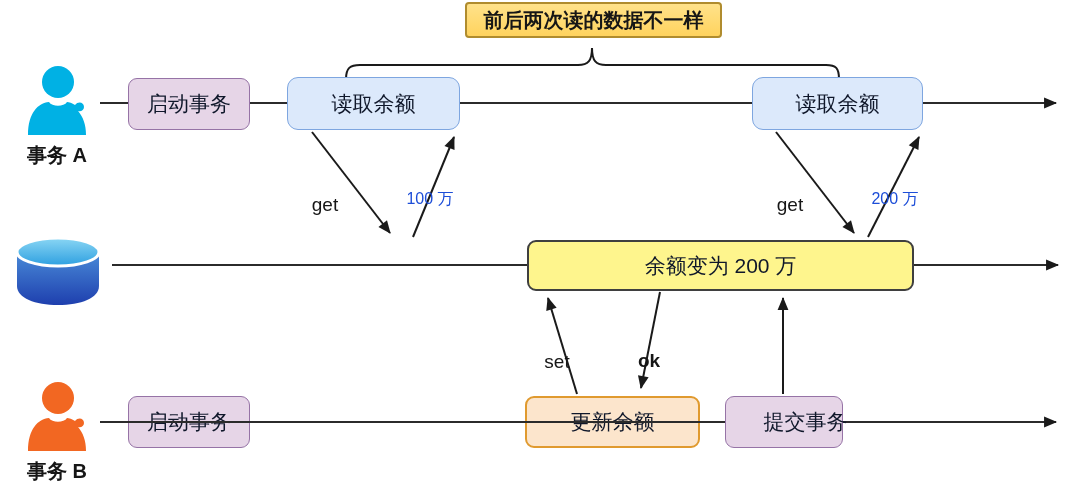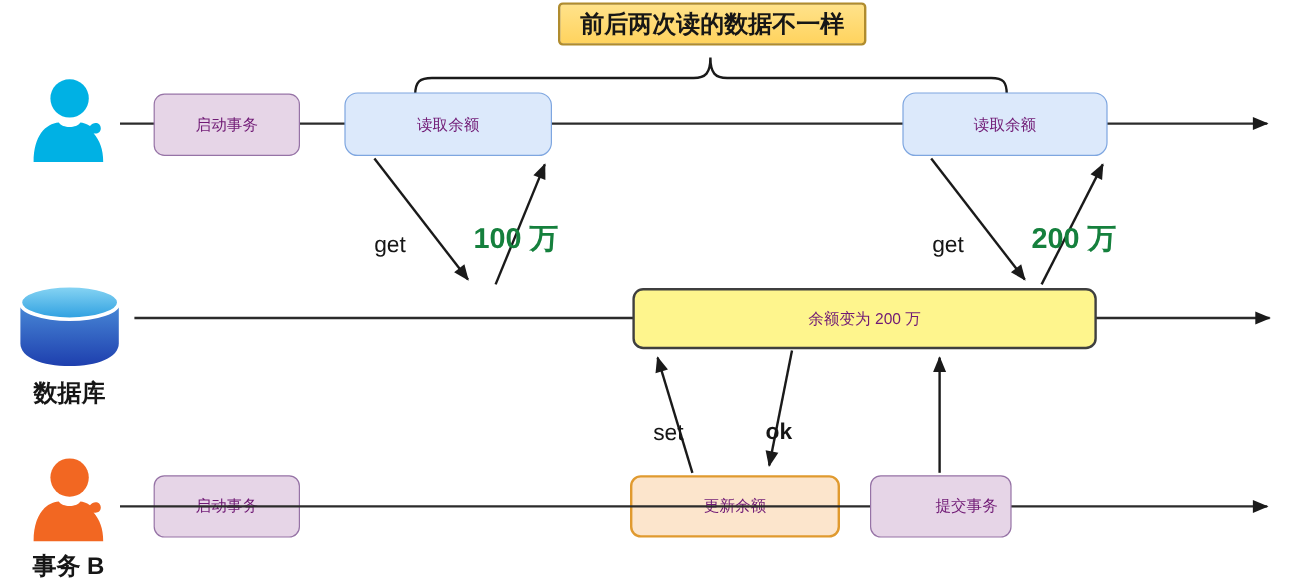--- a/index.html
+++ b/index.html
@@ -3,21 +3,21 @@
 <meta charset="utf-8">
 <style>
   html,body{margin:0;padding:0;background:#ffffff;}
   .canvas{
     position:relative;width:1080px;height:486px;background:#ffffff;overflow:hidden;
     font-family:"Liberation Sans","DejaVu Sans",sans-serif;color:#111;
   }
   .layer{position:absolute;left:0;top:0;width:1080px;height:486px;z-index:1;}
   .box{
     position:absolute;z-index:2;display:flex;align-items:center;justify-content:center;
-    border-radius:9px;font-size:13px;color:#701a75;box-sizing:border-box;white-space:nowrap;
+    border-radius:9px;font-size:21px;color:#0f172a;box-sizing:border-box;white-space:nowrap;
   }
   .under{z-index:0;}
   .purple{background:#E6D5E7;border:1.6px solid #9673A6;}
   .blue{background:#DCE9FB;border:1.6px solid #7EA6E0;border-radius:11px;}
   .green{background:#CDEB8B;border:2px solid #44483A;}
   .yellow{background:#FEF58D;border:2px solid #3F3F3F;}
   .orange{background:#FCE5CC;border:2px solid #E09A2F;}
   .note{
     position:absolute;left:465px;top:2px;width:257px;height:36px;z-index:3;
     background:linear-gradient(#FFE28A,#FFD35E);border:2px solid #B08C2E;border-radius:4px;
@@ -26,21 +26,21 @@
   }
   .actor-label{
     position:absolute;width:110px;text-align:center;z-index:2;
     font-size:20px;font-weight:600;color:#161616;
   }
   .icon-wrap{position:absolute;z-index:2;}
   .flow-label{
     position:absolute;z-index:3;transform:translate(-50%,-50%);
     font-size:19px;color:#161616;white-space:nowrap;margin-top:17px;
   }
-  .flow-label.red{color:#15803d;font-weight:bold;font-size:24px;}
+  .flow-label.red{color:#1d4ed8;font-weight:normal;font-size:16px;}
   .flow-label.bold{font-weight:bold;}
 </style>
 </head>
 <body>
 
 <div class="canvas">
 
   <svg class="layer" width="1080" height="486" viewBox="0 0 1080 486">
     <defs>
       <marker id="ah" viewBox="0 0 12 12" refX="11" refY="6" markerUnits="userSpaceOnUse" markerWidth="15" markerHeight="13" orient="auto">
@@ -92,21 +92,21 @@
   </div>
 
   <div class="icon-wrap" style="left:20px;top:380px;">
     <svg width="74" height="74" viewBox="0 0 74 74">
       <circle cx="38" cy="18" r="16" fill="#F26722"></circle>
       <path d="M8,71 C8,49 18,39 29,38 C32,43 44,43 47,38 C49,38 52,39 55,41
                C58,37 64,38 64,43 C64,46 61,48 58,47 C63,53 66,60 66,71 Z" fill="#F26722"></path>
     </svg>
   </div>
 
-  <div class="actor-label" style="left:3px;top:314px;">数据库</div>
+  <div class="actor-label" style="left:2px;top:142px;">事务 A</div>
   <div class="actor-label" style="left:2px;top:458px;">事务 B</div>
 
   <div class="box purple" style="left:128px;top:78px;width:122px;height:52px;">启动事务</div>
   <div class="box blue" style="left:287px;top:77px;width:173px;height:53px;">读取余额</div>
   <div class="box blue" style="left:752px;top:77px;width:171px;height:53px;">读取余额</div>
 
   <div class="box yellow" style="left:527px;top:240px;width:387px;height:51px;">余额变为 200 万</div>
 
   <div class="box purple under" style="left:128px;top:396px;width:122px;height:52px;">启动事务</div>
   <div class="box orange under" style="left:525px;top:396px;width:175px;height:52px;">更新余额</div>

